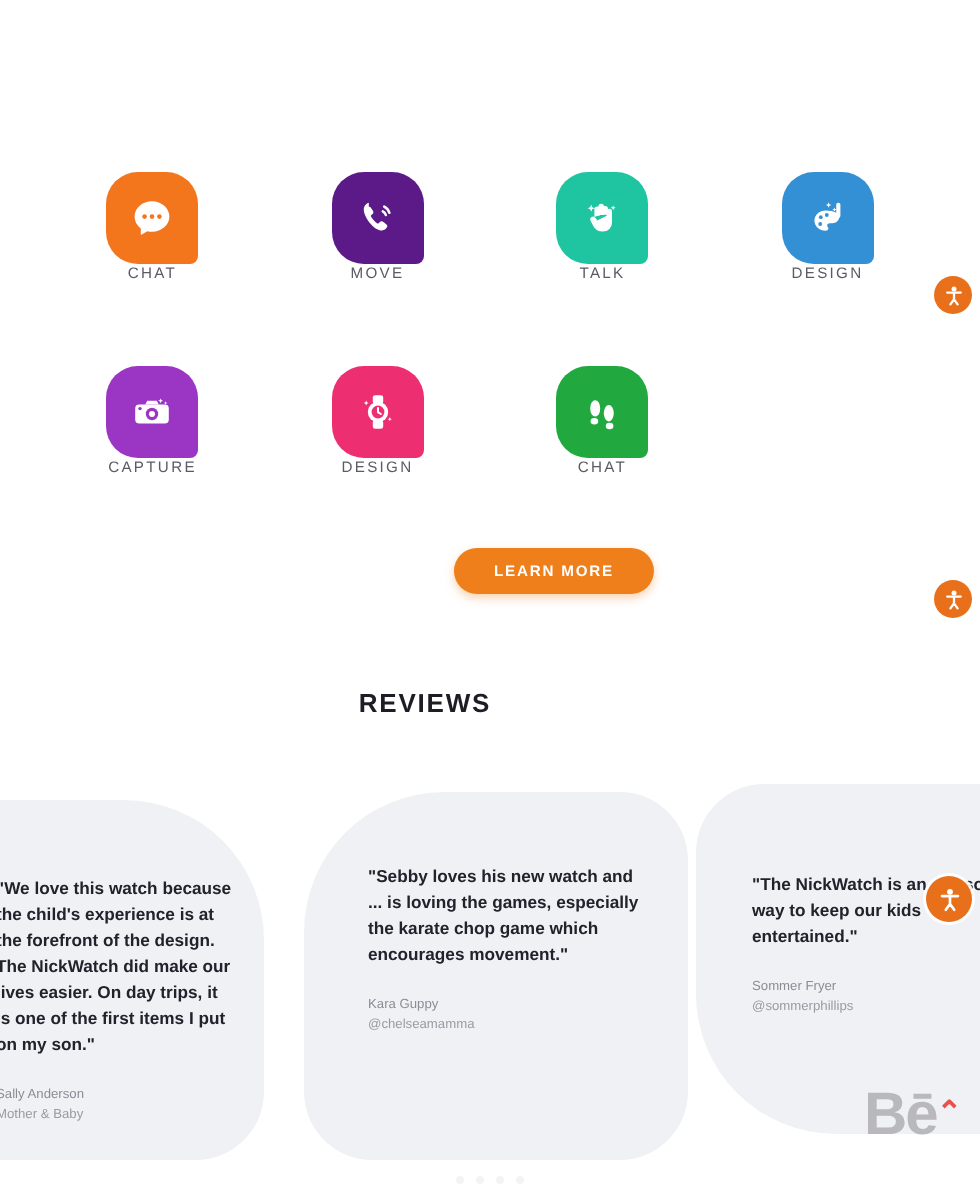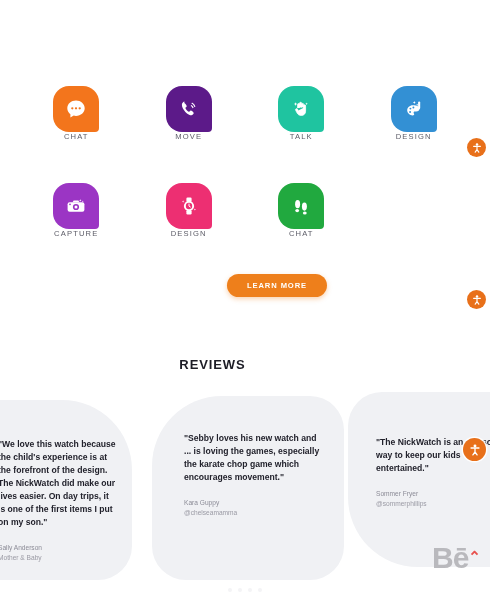--- a/index.html
+++ b/index.html
@@ -51,21 +51,21 @@
     border: none;
     padding: 7px 20px;
     border-radius: 20px;
     cursor: pointer;
     box-shadow: 0 2px 5px rgba(238,127,27,.35);
     margin-left: 32px;
   }
 
   
   .reviews-title {
-    position: absolute; top: 357px; left: 0; width: 425px;
+    position: absolute; top: 344px; left: 0; width: 425px;
     text-align: center;
     font-size: 13px; font-weight: bold; letter-spacing: .9px;
     color: #1d1d26;
   }
 
   .card {
     position: absolute;
     background: #f0f1f4;
     overflow: hidden;
   }

